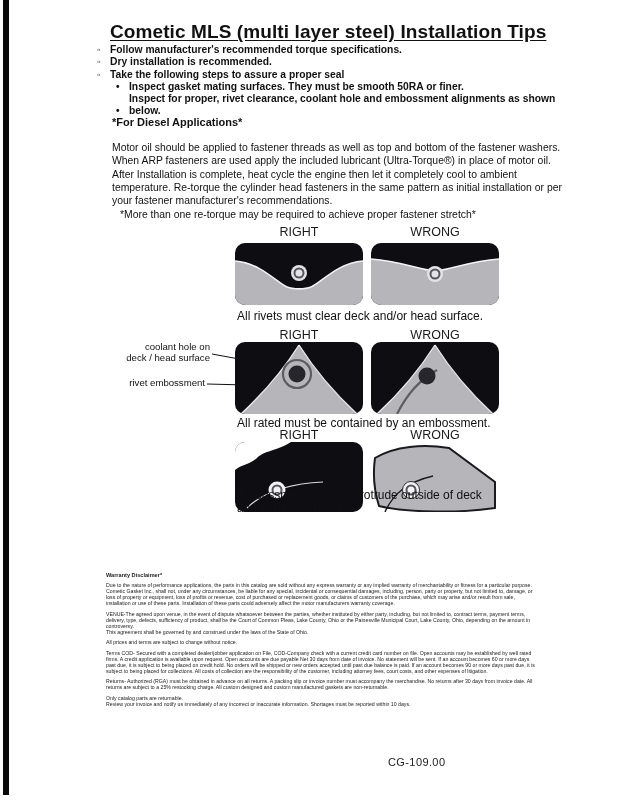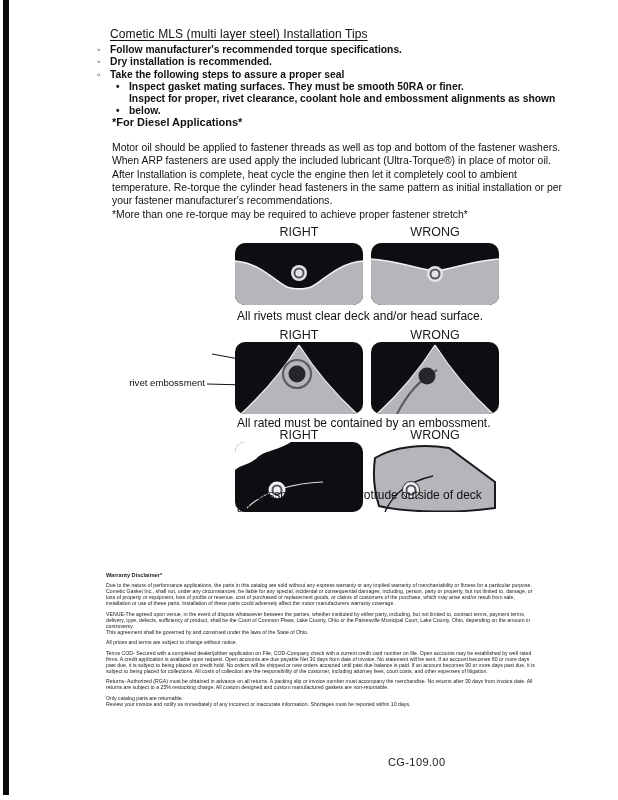--- a/index.html
+++ b/index.html
@@ -1,34 +1,34 @@
 <!DOCTYPE html>
 <html><head>
 <meta charset="utf-8">
 <style>
   * { margin:0; padding:0; box-sizing:border-box; }
   html,body { background:#ffffff; }
   body { width:618px; height:800px; font-family:"Liberation Sans", sans-serif; color:#111; }
   .page { position:relative; width:618px; height:800px; background:#fff; overflow:hidden; }
   .leftbar { position:absolute; left:3px; top:0; width:6px; height:795px; background:#0a0a0a; }
 
-  .title { position:absolute; left:110px; top:27px; font-size:12px; font-weight:normal;
+  .title { position:absolute; left:110px; top:21px; font-size:19px; font-weight:bold;
            text-decoration:underline; text-underline-offset:2px; letter-spacing:.1px; }
 
   .tips { position:absolute; left:97px; top:44px; width:475px; font-size:10.3px; }
   .tip { display:flex; align-items:flex-end; line-height:12.3px;font-weight:bold; }
   .tip::before { content:"◦"; flex:0 0 13px; width:13px; font-size:10px; }
   .tip.l2 { margin-left:19px; }
   .tip.l2::before { content:"•"; }
 
   .diesel-h { position:absolute; left:112px; top:116px; font-size:11px; font-weight:bold; }
   .para { position:absolute; left:112px; width:452px; font-size:10.4px; line-height:13px; }
   .p1 { top:141px; }
   .p2 { top:168px; }
-  .note { top:208px; }
+  .note { top:208px;margin-left:8px; }
 
   .flabel { position:absolute; width:128px; text-align:center; font-size:12.5px; color:#1a1a1a; }
   .fig { position:absolute; width:128px; border-radius:10px; overflow:hidden; }
   .fig svg { display:block; }
   .cap { position:absolute; left:237px; font-size:12px; line-height:12.5px; white-space:pre-line; }
 
   .callout { position:absolute; text-align:right; font-size:9.6px; line-height:11px; white-space:pre-line; }
   .co1 { left:102px; top:341px; width:108px; }
   .co2 { left:90px; top:377px; width:115px; }
   .callout-lines { position:absolute; left:200px; top:340px; }
@@ -88,20 +88,22 @@
       <path d="M0,16 C30,18 48,27 64,28 C80,27 98,18 128,16 L128,62 L0,62 Z" fill="#b5b5ba"></path>
       <path d="M0,16 C30,18 48,27 64,28 C80,27 98,18 128,16" fill="none" stroke="#f2f2f2" stroke-width="1.6"></path>
       <circle cx="64" cy="31" r="8" fill="#e4e4e8"></circle>
       <circle cx="64" cy="31" r="4.5" fill="none" stroke="#55555c" stroke-width="2"></circle>
     </svg>
   </div>
   <div class="cap" style="top:310px;">All rivets must clear deck and/or head surface.</div>
 
   <div class="flabel" style="left:235px;top:328px;">RIGHT</div>
   <div class="flabel" style="left:371px;top:328px;">WRONG</div>
+  <div class="callout co1">coolant hole on
+deck / head surface</div>
   <div class="callout co2">rivet embossment</div>
   <svg class="callout-lines" width="100" height="55" viewBox="0 0 100 55">
     <line x1="12" y1="14" x2="88" y2="28" stroke="#111" stroke-width="1"></line>
     <line x1="7" y1="44" x2="86" y2="46" stroke="#111" stroke-width="1"></line>
   </svg>
   <div class="fig" style="left:235px;top:342px;">
     <svg width="128" height="72" viewBox="0 0 128 72">
       <rect width="128" height="72" fill="#0d0d12"></rect>
       <path d="M64,3 C52,22 34,46 6,72 L122,72 C94,46 76,22 64,3 Z" fill="#b5b5ba"></path>
       <path d="M64,3 C52,22 34,46 6,72 M64,3 C76,22 94,46 122,72" fill="none" stroke="#e8e8e8" stroke-width="1.4"></path>

